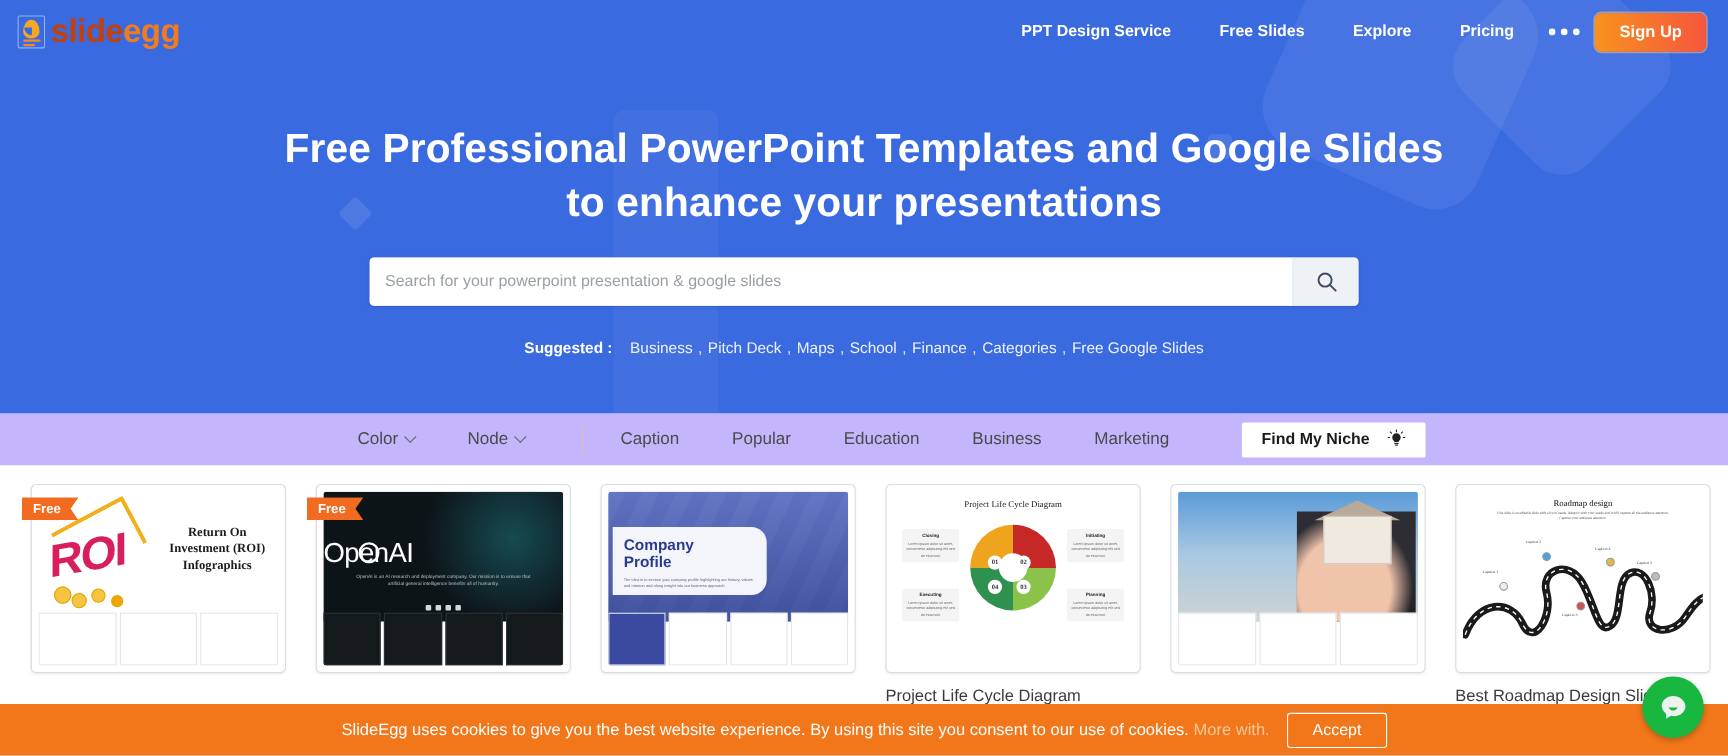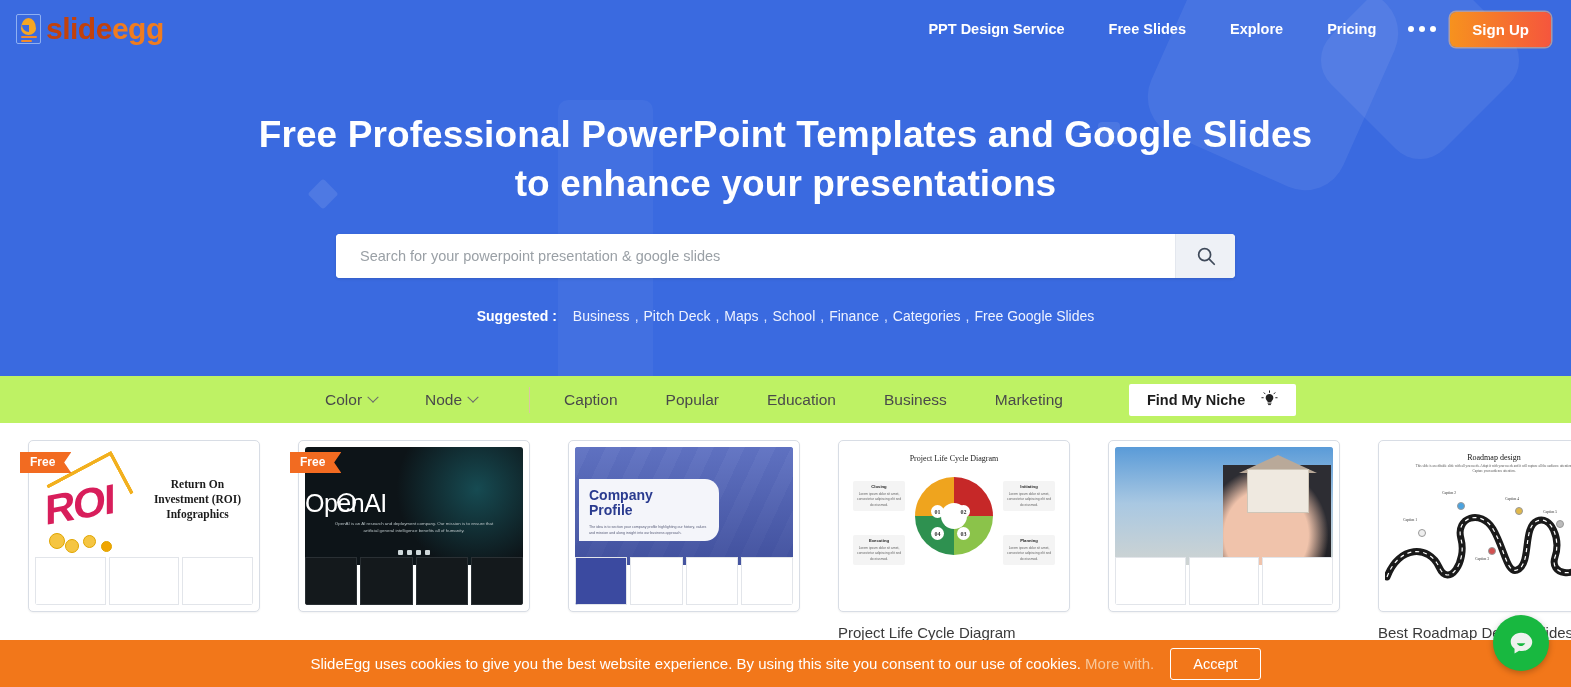--- a/index.html
+++ b/index.html
@@ -74,21 +74,21 @@
     letter-spacing: 0.1px;
   }
   .headline .l2 { display: block; }
 
   .search-wrap {
     margin: 26px auto 0; width: 899px; height: 44px;
     display: flex; background: #ffffff; border-radius: 4px; overflow: hidden;
     box-shadow: 0 1px 3px rgba(0,0,0,0.12);
   }
   .search-input {
-    flex: 1; border: none; outline: none; padding: 0 24px;
+    flex: 1; border: none; outline: none; padding: 0 14px;
     font-size: 14.5px; color: #333; font-family: "Liberation Sans", sans-serif;
     background: #fff;
   }
   .search-input::placeholder { color: #9aa0a6; }
   .search-btn {
     width: 60px; background: #eef1f6; border: none; border-left: 1px solid #e3e7ee;
     display: flex; align-items: center; justify-content: center; cursor: pointer;
   }
 
   .suggested {
@@ -96,21 +96,21 @@
     gap: 0; font-size: 14px; color: #ffffff;
   }
   .suggested-label { font-weight: 700; margin-right: 16px; }
   .sugg-list { display: flex; align-items: center; }
   .sugg { color: #eef2ff; cursor: pointer; }
   .sugg-sep { color: #dce6ff; padding: 0 5px; }
 
   
   .filterbar {
     position: absolute; top: 376px; left: 0; width: 1571px; height: 47px;
-    background: #bef264; display: flex; align-items: center;
+    background: #c4b5fd; display: flex; align-items: center;
   }
   .filters { display: flex; align-items: center; margin-left: 325px; }
   .filter-drop {
     display: flex; align-items: center; gap: 7px; font-size: 15.5px;
     color: #4a4a4a; margin-right: 48px; cursor: pointer;
   }
   .caret { display: inline-block; width: 8px; height: 8px; border-right: 1.6px solid #6b6b6b; border-bottom: 1.6px solid #6b6b6b; transform: rotate(45deg) translate(-2px,-2px); }
   .vdiv { width: 1px; height: 26px; background: #dcc4a4; margin: 0 34px 0 4px; }
   .filter-link { font-size: 15.5px; color: #4a4a4a; margin-right: 48px; cursor: pointer; }
   .niche-btn {
@@ -118,21 +118,21 @@
     height: 32px; padding: 0 18px; display: flex; align-items: center; gap: 16px;
     font-size: 14.5px; font-weight: 700; color: #1c1c1c; cursor: pointer;
     font-family: "Liberation Sans", sans-serif; margin-left: 18px;
   }
 
   
   .grid {
     position: absolute; top: 440px; left: 0; width: 1571px;
     display: flex; gap: 0; padding-left: 28px;
   }
-  .card { width: 232px; margin-right: 38px; position: relative; }
+  .card { width: 232px; margin-right: 27px; position: relative; }
   .thumb {
     width: 232px; height: 172px; background: #ffffff;
     border: 1px solid #d8dde5; border-radius: 5px; overflow: hidden; position: relative;
     box-shadow: 0 1px 2px rgba(0,0,0,0.05);
   }
   .thumb-inner { position: absolute; inset: 6px; border-radius: 3px; overflow: hidden; }
   .badge {
     position: absolute; top: 12px; left: -8px; z-index: 5;
     background: #f26b21; color: #fff; font-size: 12px; font-weight: 700;
     padding: 3px 16px 3px 10px; line-height: 1.25;

